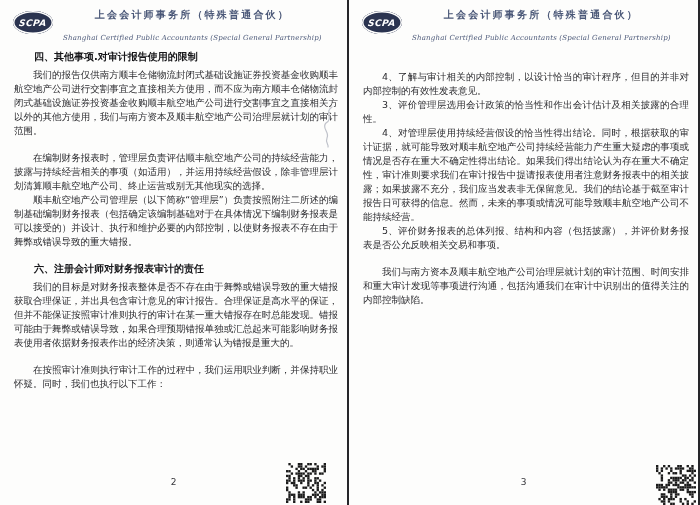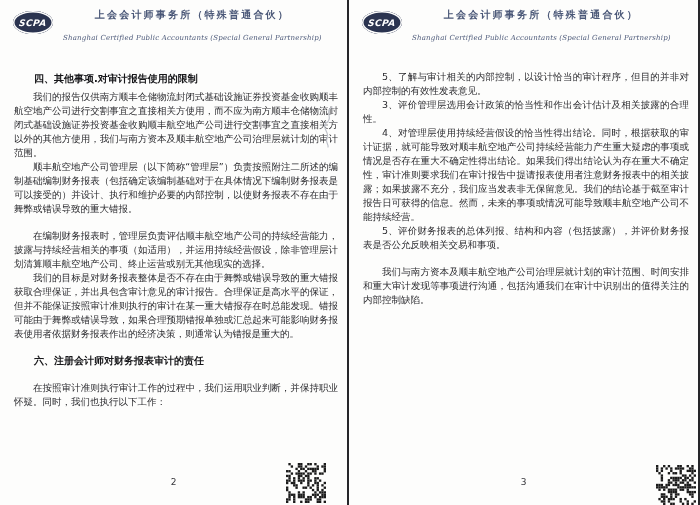--- a/index.html
+++ b/index.html
@@ -17,21 +17,21 @@
   .logo span{color:#ffffff;font-size:9px;font-weight:bold;font-style:italic;
              letter-spacing:.5px;transform:skewX(-6deg);}
   .firm{margin-left:10px;text-align:center;}
   .firm-cn{font-family:Liberation Serif, serif;font-weight:bold;font-size:10px;
            letter-spacing:2.2px;color:var(--brand_ink,#4b5878);white-space:nowrap;}
   .firm-en{font-family:"DejaVu Serif",serif;font-style:italic;font-size:7px;
            color:var(--brand_ink,#4b5878);margin-top:12px;letter-spacing:.2px;white-space:nowrap;}
 
   .bodytxt{position:absolute;left:14px;right:9px;color:var(--text_ink,#2a2a2e);
            font-size:9.5px;line-height:14px;text-align:justify;}
-  #pageL .bodytxt{top:72px;}
+  #pageL .bodytxt{top:50px;}
   #pageR .bodytxt{top:70px;}
   .sec{margin:0;text-indent:2em;}
   .sec.h{font-weight:bold;font-size:10px;margin-bottom:4px;color:#17171a;}
   .sec.gap{margin-top:13px;}
 
   .pagenum{position:absolute;bottom:18px;left:0;right:0;text-align:center;
            font-size:9px;color:#35353a;}
   .qr{position:absolute;width:40px;height:40px;}
   #pageL .qr{right:21px;bottom:2px;}
   #pageR .qr{right:2px;bottom:0;}
@@ -49,24 +49,24 @@
       </div>
       <div class="firm">
         <div class="firm-cn">上会会计师事务所（特殊普通合伙）</div>
         <div class="firm-en">Shanghai Certified Public Accountants (Special General Partnership)</div>
       </div>
     </header>
 
     <div class="bodytxt">
         <p class="sec h">四、其他事项.对审计报告使用的限制</p>
         <p class="sec p">我们的报告仅供南方顺丰仓储物流封闭式基础设施证券投资基金收购顺丰航空地产公司进行交割事宜之直接相关方使用，而不应为南方顺丰仓储物流封闭式基础设施证券投资基金收购顺丰航空地产公司进行交割事宜之直接相关方以外的其他方使用，我们与南方资本及顺丰航空地产公司治理层就计划的审计范围。</p>
+        <p class="sec p gap">在编制财务报表时，管理层负责评估顺丰航空地产公司的持续经营能力，披露与持续经营相关的事项（如适用），并运用持续经营假设，除非管理层计划清算顺丰航空地产公司、终止运营或别无其他现实的选择。</p>
         <p class="sec p">顺丰航空地产公司管理层（以下简称“管理层”）负责按照附注二所述的编制基础编制财务报表（包括确定该编制基础对于在具体情况下编制财务报表是可以接受的）并设计、执行和维护必要的内部控制，以使财务报表不存在由于舞弊或错误导致的重大错报。</p>
-        <p class="sec p gap">在编制财务报表时，管理层负责评估顺丰航空地产公司的持续经营能力，披露与持续经营相关的事项（如适用），并运用持续经营假设，除非管理层计划清算顺丰航空地产公司、终止运营或别无其他现实的选择。</p>
+        <p class="sec h gap">六、注册会计师对财务报表审计的责任</p>
         <p class="sec p">我们的目标是对财务报表整体是否不存在由于舞弊或错误导致的重大错报获取合理保证，并出具包含审计意见的审计报告。合理保证是高水平的保证，但并不能保证按照审计准则执行的审计在某一重大错报存在时总能发现。错报可能由于舞弊或错误导致，如果合理预期错报单独或汇总起来可能影响财务报表使用者依据财务报表作出的经济决策，则通常认为错报是重大的。</p>
-        <p class="sec h gap">六、注册会计师对财务报表审计的责任</p>
         <p class="sec p gap">在按照审计准则执行审计工作的过程中，我们运用职业判断，并保持职业怀疑。同时，我们也执行以下工作：</p>
       </div>
 
     <svg class="artifact" viewBox="0 0 22 46">
       <path d="M14,4 C6,9 16,15 8,20 C3,25 12,29 9,35 C7,39 11,42 10,44" fill="none" stroke="#bfc2ca" stroke-width="1.2" stroke-linecap="round"></path>
     </svg>
 
     <div class="pagenum">2</div>
     <svg class="qr" viewBox="0 0 40 40">
         <g fill="#1b1b1b">
@@ -212,21 +212,21 @@
       <div class="logo">
         <span>SCPA</span>
       </div>
       <div class="firm">
         <div class="firm-cn">上会会计师事务所（特殊普通合伙）</div>
         <div class="firm-en">Shanghai Certified Public Accountants (Special General Partnership)</div>
       </div>
     </header>
 
     <div class="bodytxt">
-        <p class="sec p">5、了解与审计相关的内部控制，以设计恰当的审计程序，但目的并非对内部控制的有效性发表意见。</p>
+        <p class="sec p">4、了解与审计相关的内部控制，以设计恰当的审计程序，但目的并非对内部控制的有效性发表意见。</p>
         <p class="sec p">3、评价管理层选用会计政策的恰当性和作出会计估计及相关披露的合理性。</p>
         <p class="sec p">4、对管理层使用持续经营假设的恰当性得出结论。同时，根据获取的审计证据，就可能导致对顺丰航空地产公司持续经营能力产生重大疑虑的事项或情况是否存在重大不确定性得出结论。如果我们得出结论认为存在重大不确定性，审计准则要求我们在审计报告中提请报表使用者注意财务报表中的相关披露；如果披露不充分，我们应当发表非无保留意见。我们的结论基于截至审计报告日可获得的信息。然而，未来的事项或情况可能导致顺丰航空地产公司不能持续经营。</p>
         <p class="sec p">5、评价财务报表的总体列报、结构和内容（包括披露），并评价财务报表是否公允反映相关交易和事项。</p>
         <p class="sec p gap">我们与南方资本及顺丰航空地产公司治理层就计划的审计范围、时间安排和重大审计发现等事项进行沟通，包括沟通我们在审计中识别出的值得关注的内部控制缺陷。</p>
       </div>
 
     <div class="pagenum">3</div>
     <svg class="qr" viewBox="0 0 40 40">
         <g fill="#1b1b1b">
           <rect x="0.00" y="0.00" width="2.35" height="2.35"></rect>

